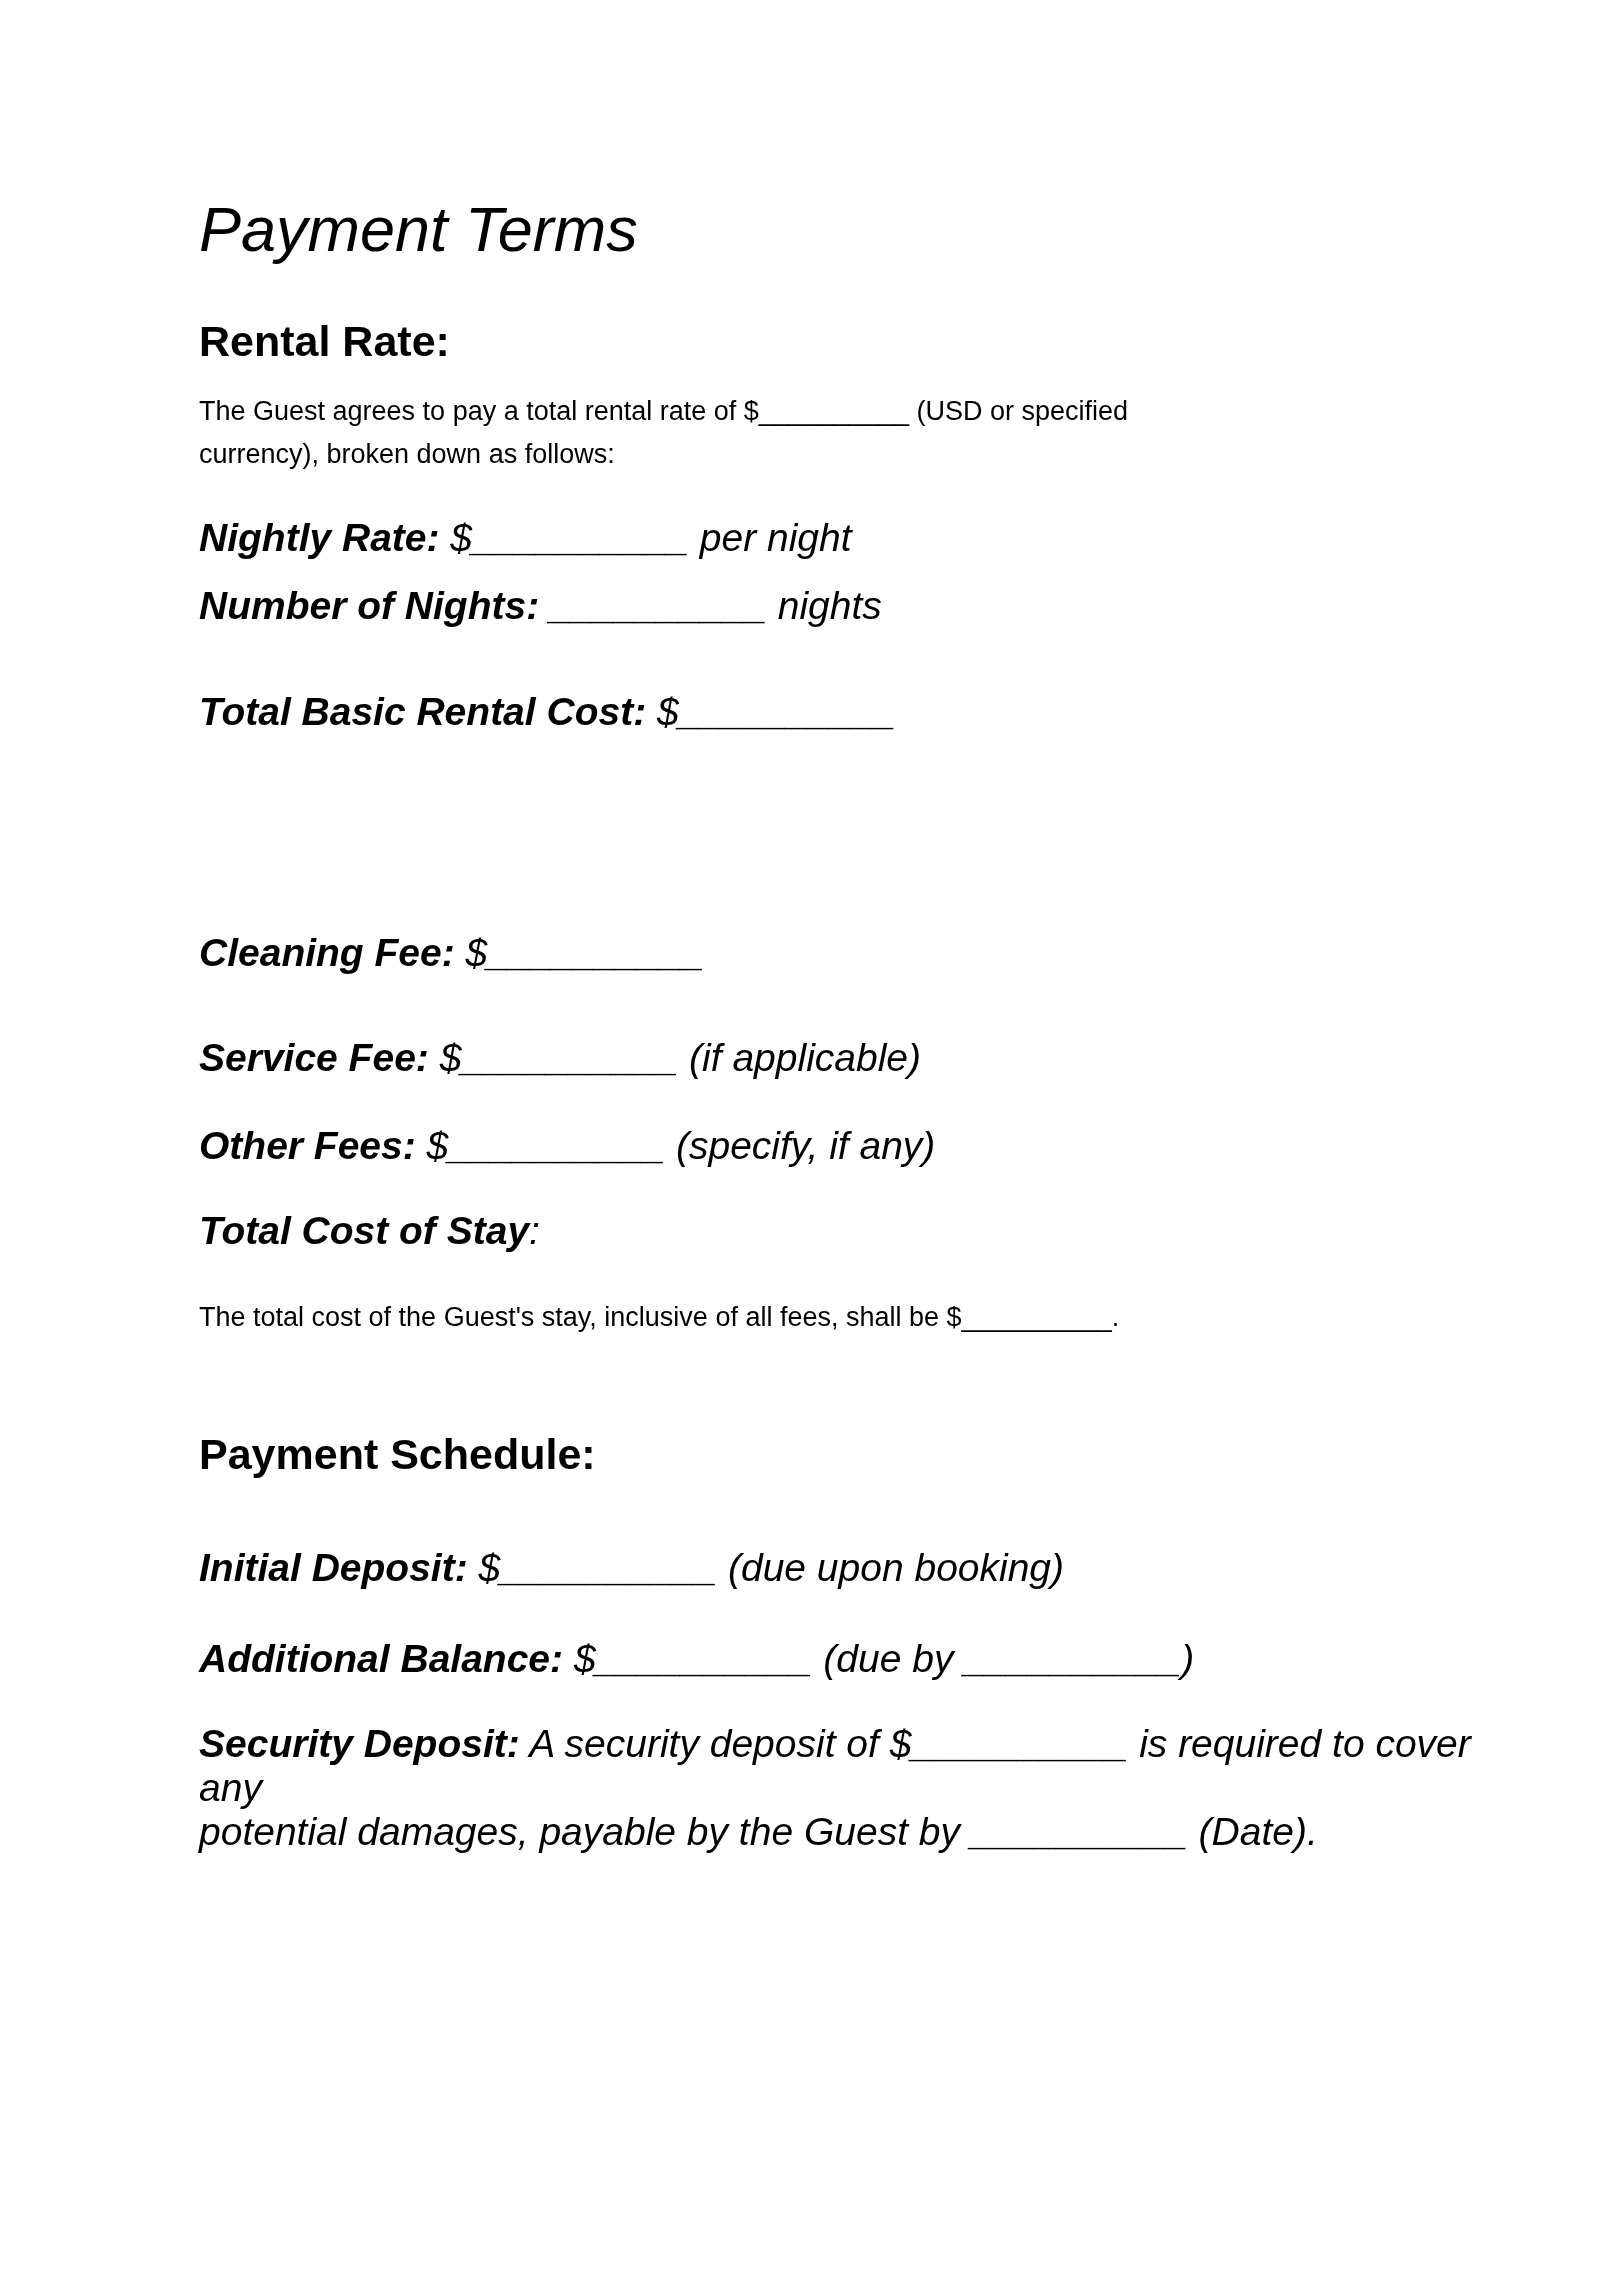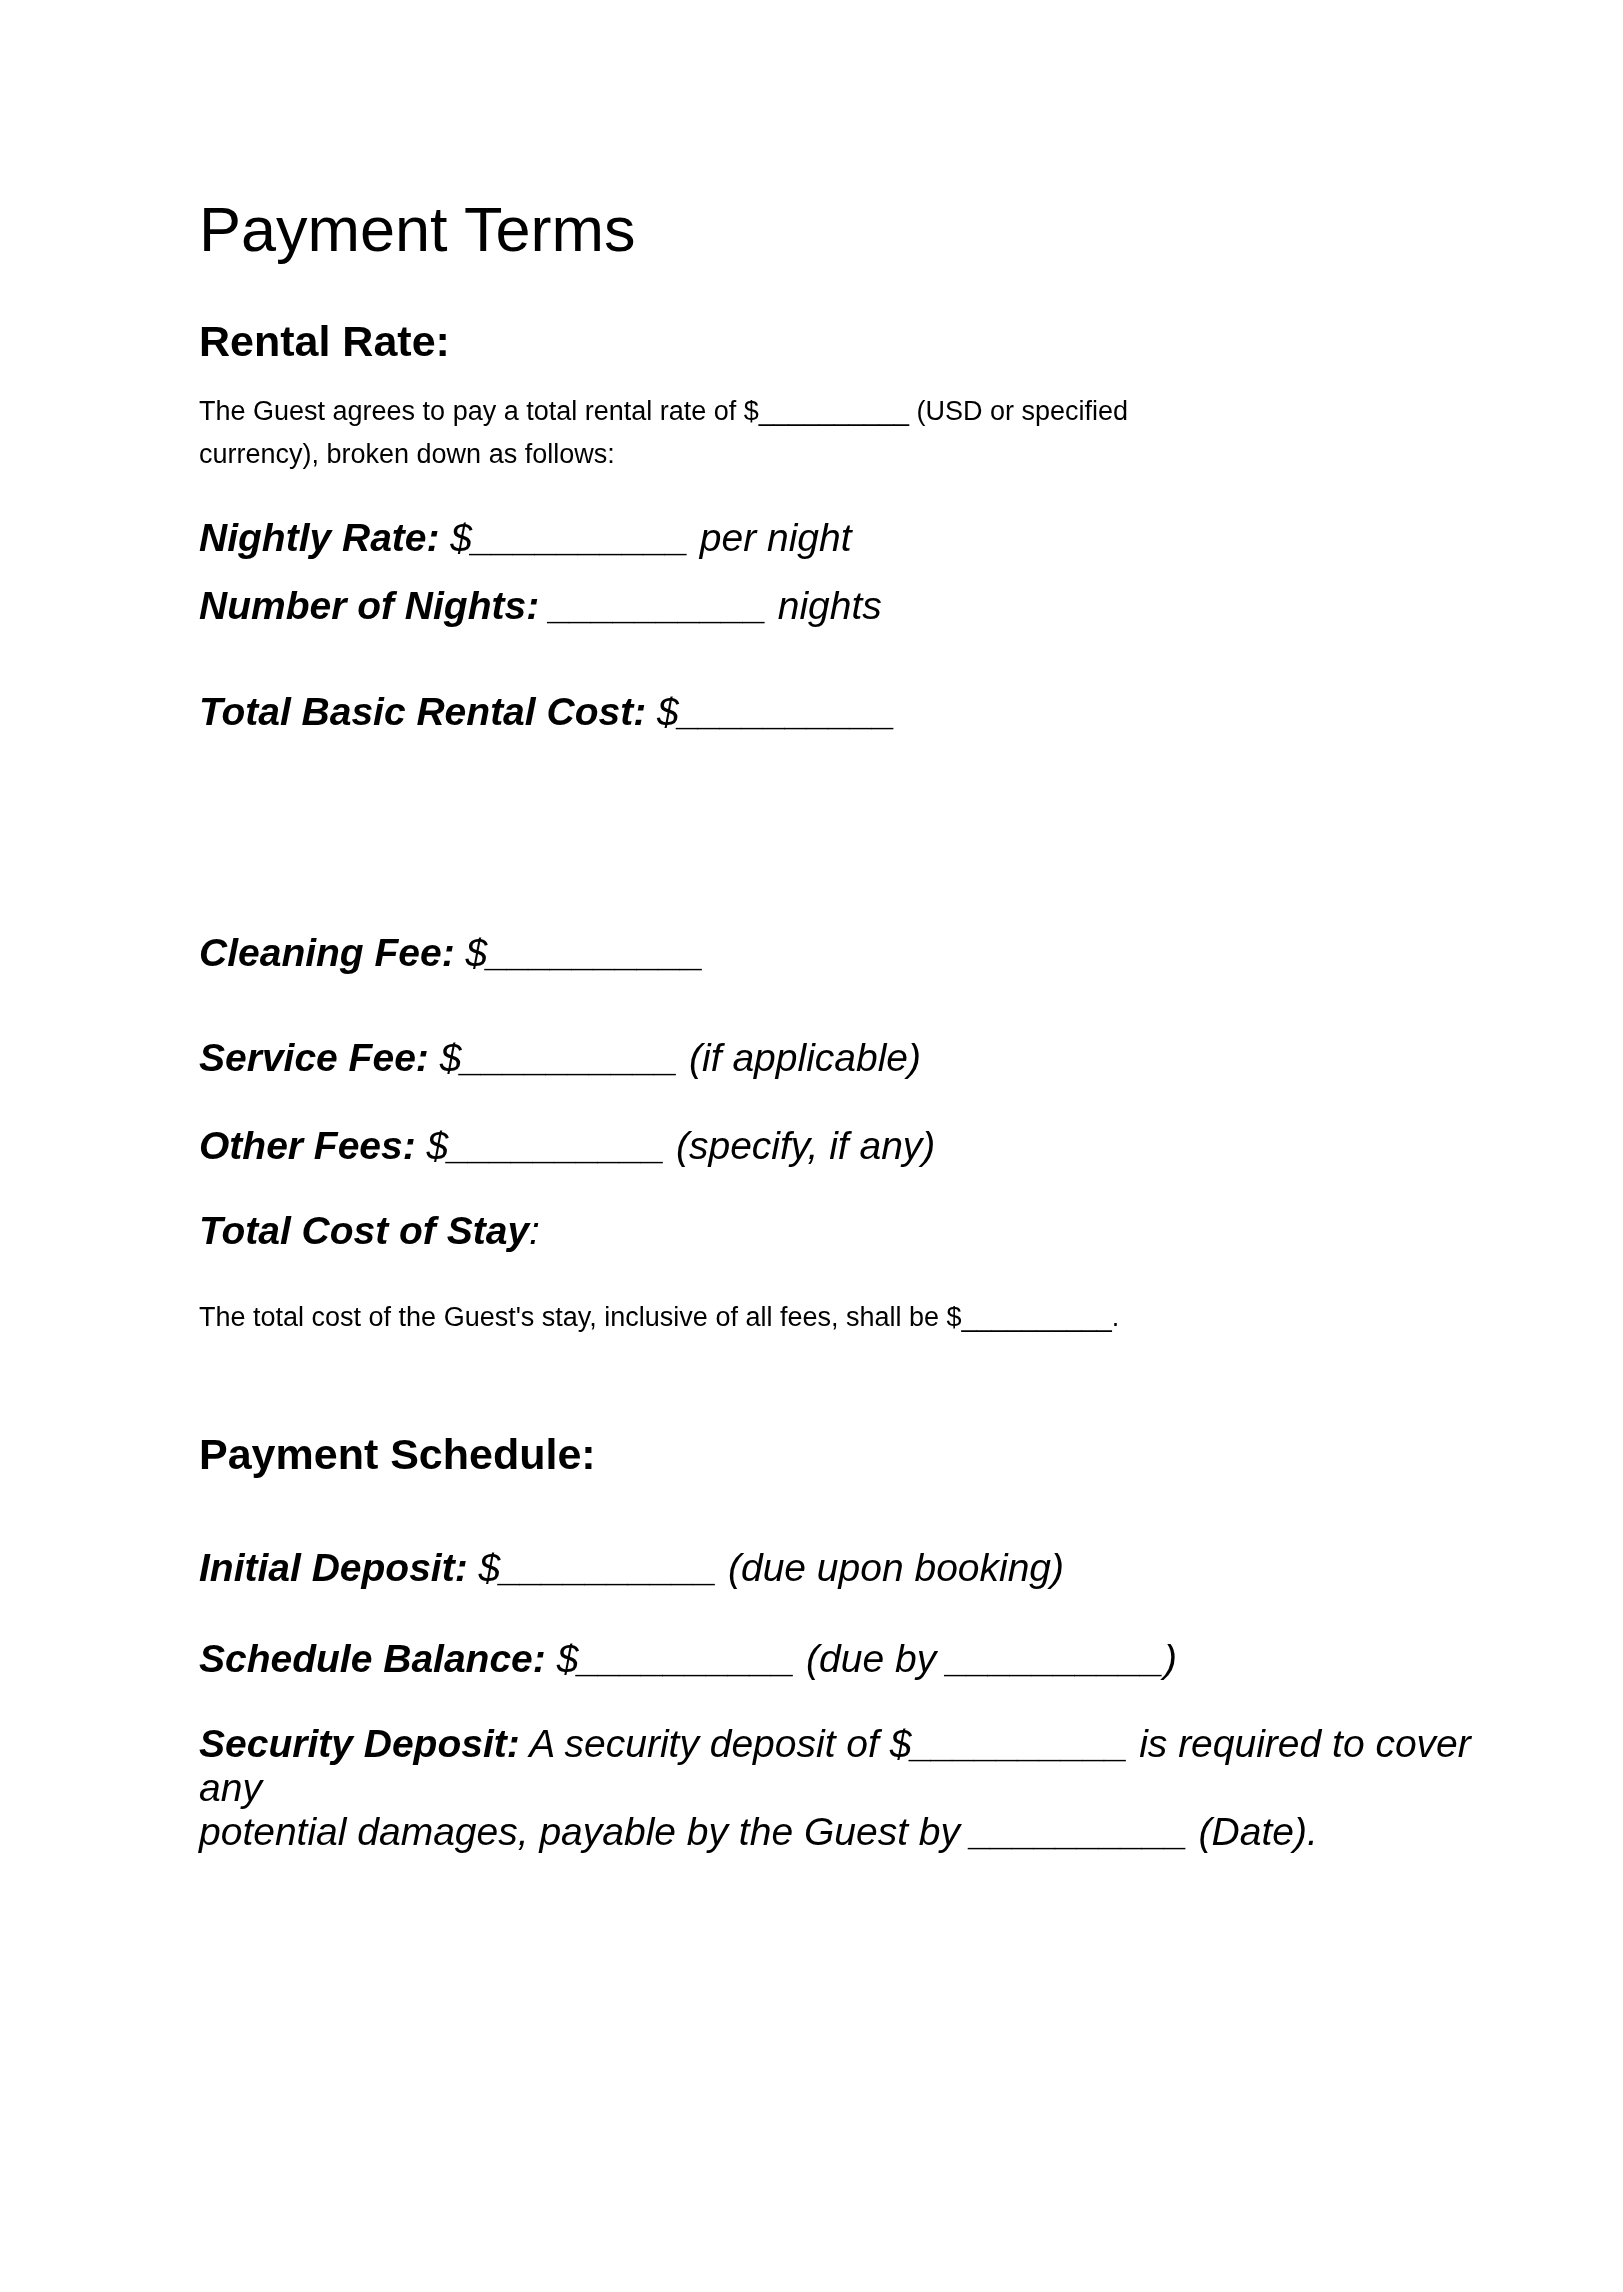--- a/index.html
+++ b/index.html
@@ -20,20 +20,21 @@
     position: absolute;
     left: 199px;
     width: 1274px;
     margin: 0;
     white-space: normal;
   }
   .doc-title {
     font-size: 63px;
     line-height: 71px;
     font-weight: 400;
+    font-style: italic;
   }
   .h2 {
     font-size: 43px;
     line-height: 49px;
     font-weight: 700;
   }
   .para {
     font-size: 27px;
     line-height: 43px;
     font-weight: 400;
@@ -73,18 +74,18 @@
   <p class="block field" style="top:1124px"><strong>Other Fees:</strong> <span>$__________ (specify, if any)</span></p>
 
   <p class="block field" style="top:1209px"><strong>Total Cost of Stay</strong><span>:</span></p>
 
   <p class="block para" style="top:1296px">The total cost of the Guest's stay, inclusive of all fees, shall be $__________.</p>
 
   <h2 class="block h2" style="top:1430px">Payment Schedule:</h2>
 
   <p class="block field" style="top:1546px"><strong>Initial Deposit:</strong> <span>$__________ (due upon booking)</span></p>
 
-  <p class="block field" style="top:1637px"><strong>Schedule Balance:</strong> <span>$__________ (due by __________)</span></p>
+  <p class="block field" style="top:1637px"><strong>Additional Balance:</strong> <span>$__________ (due by __________)</span></p>
 
   <p class="block field" style="top:1722px"><strong>Security Deposit:</strong> <span>A security deposit of $__________ is required to cover any</span><br><span>potential damages, payable by the Guest by __________ (Date).</span></p>
 
 </div>
 
 
 </body></html>

